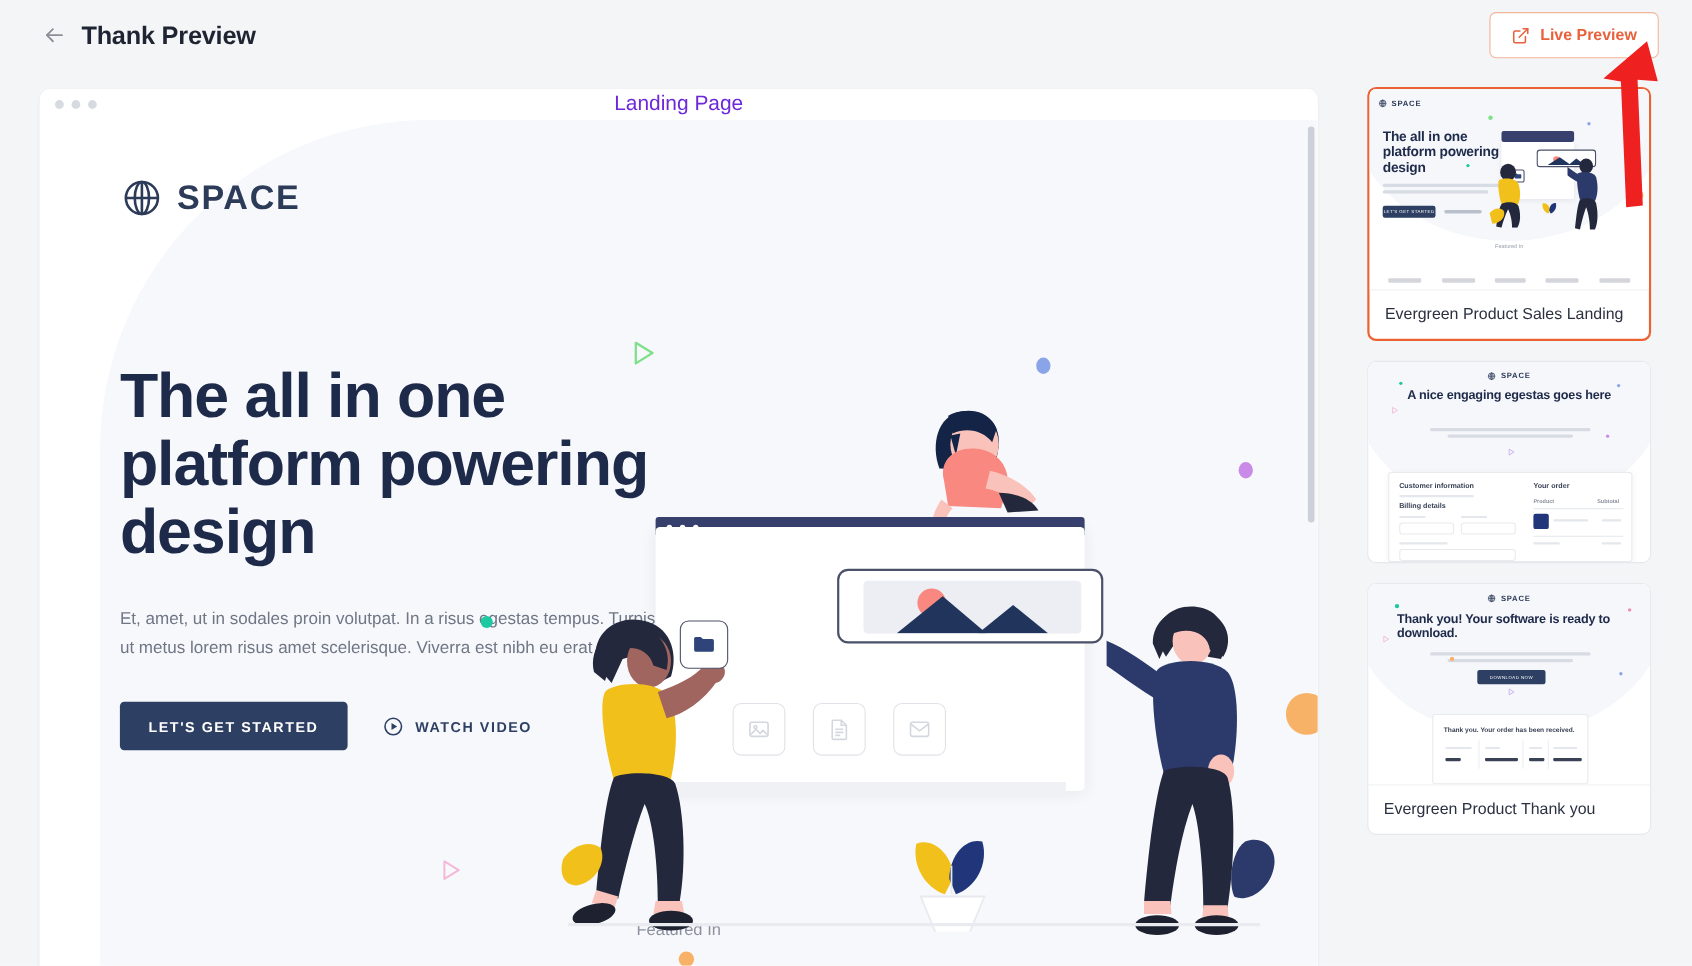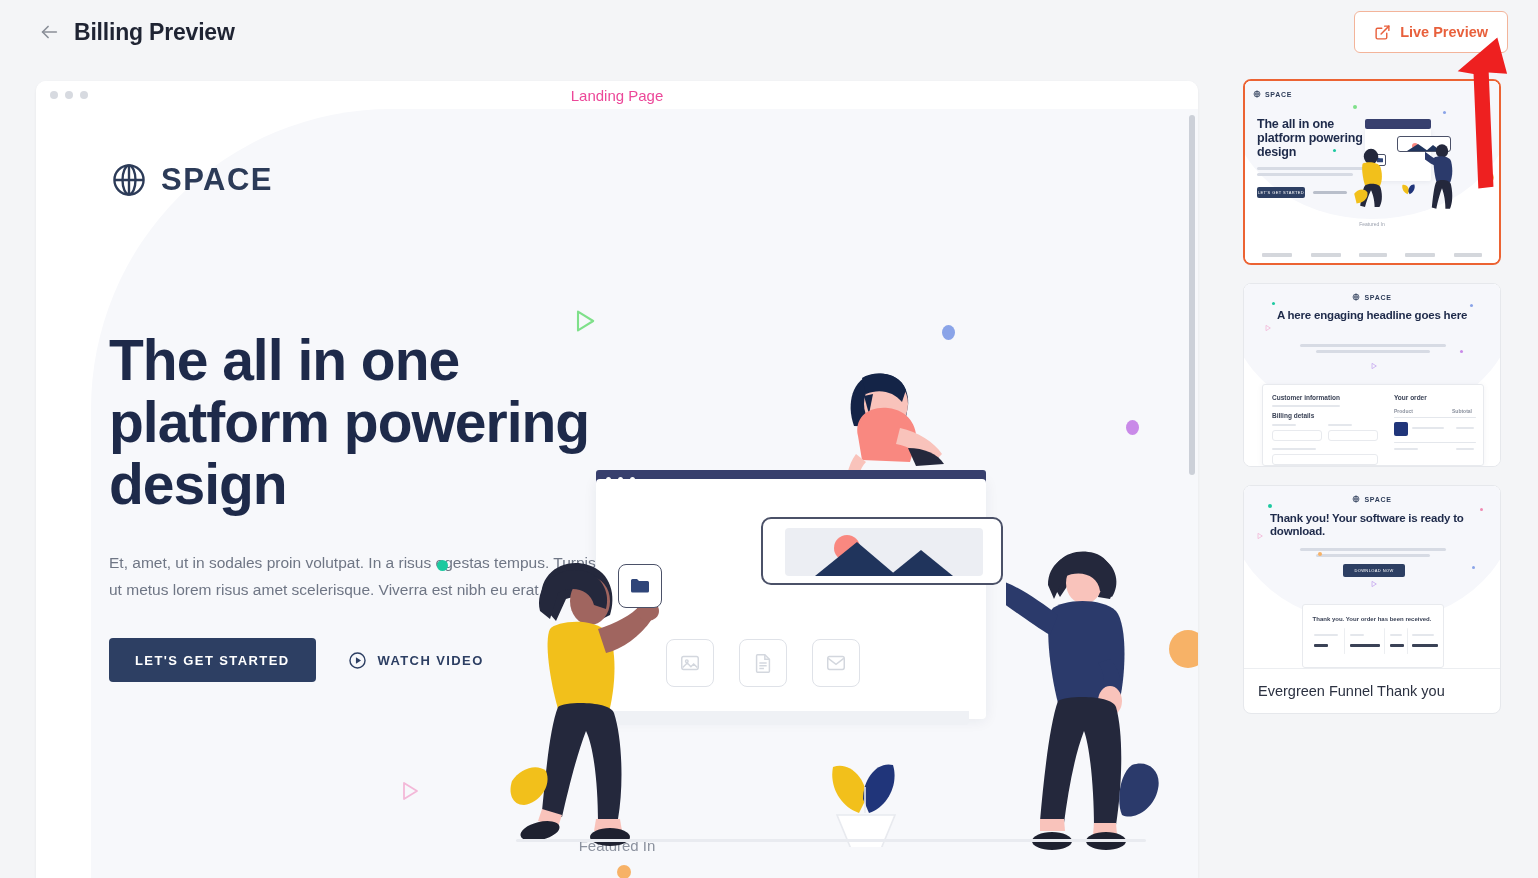--- a/index.html
+++ b/index.html
@@ -54,21 +54,21 @@
   }
   .preview-head {
     position: relative; height: 28px; width: 100%;
     background: #ffffff;
     display: flex; align-items: center;
   }
   .dots { display: flex; gap: 7px; margin-left: 14px; }
   .dot { width: 8px; height: 8px; border-radius: 50%; background: #d7dae0; }
   .preview-head-label {
     position: absolute; left: 0; right: 0; text-align: center;
-    font-size: 15px; color: #ec4899;
+    font-size: 19px; color: #6d28d9;
   }
 
   .canvas {
     position: relative; width: 1162px; height: 769px;
     background: #ffffff; overflow: hidden;
   }
   
   .blob {
     position: absolute; left: 55px; top: 0px;
     width: 1120px; height: 900px;
@@ -237,21 +237,21 @@
 </head>
 <body>
 
 <div class="topbar">
   <div class="back-btn">
     <svg width="22" height="22" viewBox="0 0 24 24" fill="none" stroke="currentColor" stroke-width="1.8" stroke-linecap="round" stroke-linejoin="round">
       <line x1="20" y1="12" x2="5" y2="12"></line>
       <polyline points="11 18 5 12 11 6"></polyline>
     </svg>
   </div>
-  <div class="page-title">Billing Preview</div>
+  <div class="page-title">Thank Preview</div>
 
   <div class="topbar-actions">
     <div class="btn btn-outline">
       <svg width="17" height="17" viewBox="0 0 24 24" fill="none" stroke="currentColor" stroke-width="2" stroke-linecap="round" stroke-linejoin="round">
         <path d="M18 13v6a2 2 0 0 1-2 2H5a2 2 0 0 1-2-2V8a2 2 0 0 1 2-2h6"></path>
         <polyline points="15 3 21 3 21 9"></polyline>
         <line x1="10" y1="14" x2="21" y2="3"></line>
       </svg>
       <span>Live Preview</span>
     </div>
@@ -475,35 +475,36 @@
       <div class="tp-dot" style="left:88px;top:68px;width:3px;height:3px;background:#1dc9a0"></div>
       <div style="position:absolute;left:0;right:0;top:140px;text-align:center;font-size:5px;color:#9aa0ad">Featured In</div>
       <div class="tp-logostrip">
         <span style="width:30px"></span>
           <span style="width:30px"></span>
           <span style="width:28px"></span>
         <span style="width:30px"></span>
           <span style="width:28px"></span>
       </div>
     </div>
+    <div class="thumb-caption">Evergreen Product Sales Landing</div>
   </div>
 
   <div class="thumb-card">
     <div class="thumb-preview">
       <div class="tp-blob"></div>
       <div class="tp-logo">
         <svg width="8" height="8" viewBox="0 0 24 24" fill="none" stroke="#2c3b58" stroke-width="2">
           <circle cx="12" cy="12" r="9"></circle>
             <line x1="3" y1="12" x2="21" y2="12"></line>
           <ellipse cx="12" cy="12" rx="4" ry="9"></ellipse>
             <line x1="12" y1="3" x2="12" y2="21"></line>
         </svg>
         <span>SPACE</span>
       </div>
-      <div class="tp-h" style="left:26px;right:26px;top:25px;font-size:11.5px;line-height:13px;text-align:center;width:auto">A here engaging headline goes here</div>
+      <div class="tp-h" style="left:26px;right:26px;top:25px;font-size:11.5px;line-height:13px;text-align:center;width:auto">A nice engaging egestas goes here</div>
       <div class="tp-p" style="left:56px;top:60px;width:146px;height:2.5px"></div>
       <div class="tp-p" style="left:72px;top:66px;width:114px;height:2.5px"></div>
       <div class="tp-dot" style="left:28px;top:18px;width:3px;height:3px;background:#1dc9a0"></div>
       <div class="tp-dot" style="left:226px;top:20px;width:3px;height:3px;background:#8aa4e8"></div>
       <div class="tp-dot" style="left:216px;top:66px;width:3px;height:3px;background:#c98ae8"></div>
       <svg style="position:absolute;left:20px;top:40px" width="8" height="8" viewBox="0 0 24 24" fill="none" stroke="#f3b8d8" stroke-width="2.4">
         <polygon points="6,4 19,12 6,20"></polygon>
       </svg>
       <svg style="position:absolute;left:126px;top:78px" width="8" height="8" viewBox="0 0 24 24" fill="none" stroke="#c6a8f0" stroke-width="2.4">
         <polygon points="6,4 19,12 6,20"></polygon>
@@ -566,19 +567,19 @@
       <div class="tp-line" style="left:146px;top:148px;width:12px;height:2px"></div>
       <div class="tp-line" style="left:168px;top:148px;width:22px;height:2px"></div>
       <div class="tp-line" style="left:70px;top:158px;width:14px;height:3px;background:#3a4256"></div>
       <div class="tp-line" style="left:106px;top:158px;width:30px;height:3px;background:#3a4256"></div>
       <div class="tp-line" style="left:146px;top:158px;width:14px;height:3px;background:#3a4256"></div>
       <div class="tp-line" style="left:168px;top:158px;width:26px;height:3px;background:#3a4256"></div>
       <div class="tp-line" style="left:100px;top:142px;width:1px;height:26px;background:#eceef1"></div>
       <div class="tp-line" style="left:140px;top:142px;width:1px;height:26px;background:#eceef1"></div>
       <div class="tp-line" style="left:163px;top:142px;width:1px;height:26px;background:#eceef1"></div>
     </div>
-    <div class="thumb-caption">Evergreen Funnel Thank you</div>
+    <div class="thumb-caption">Evergreen Product Thank you</div>
   </div>
 </div>
 
 <svg class="red-arrow" width="98" height="165" viewBox="0 0 98 165">
   <path d="M36 8 L8 52 L24 50 L62 158 L76 152 L38 44 L56 40 Z" fill="#ee2020" transform="rotate(17 42 80)"></path>
 </svg>
 
 </body></html>

